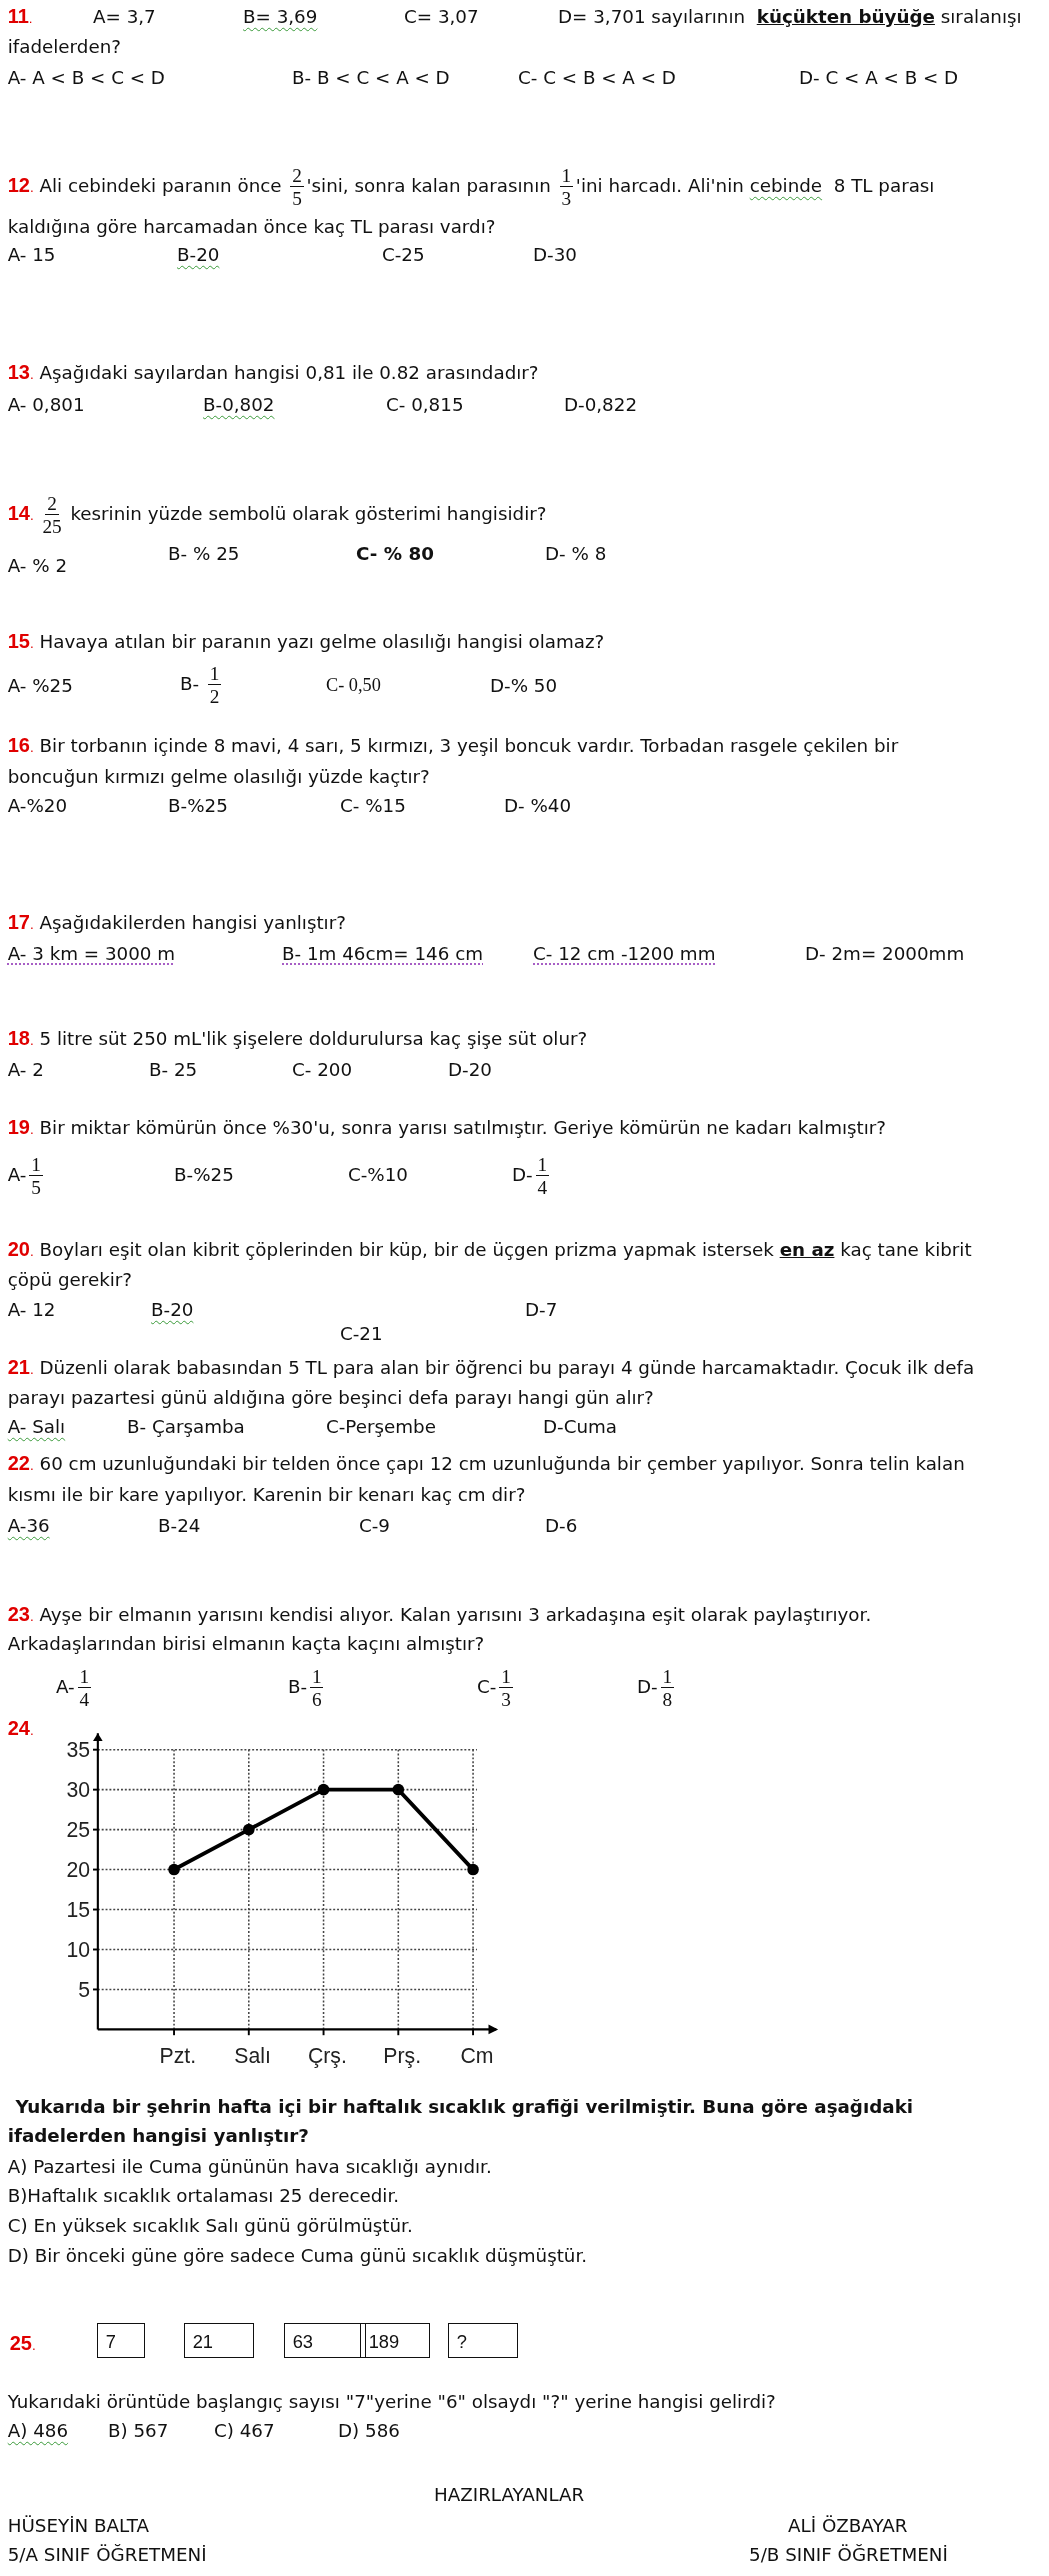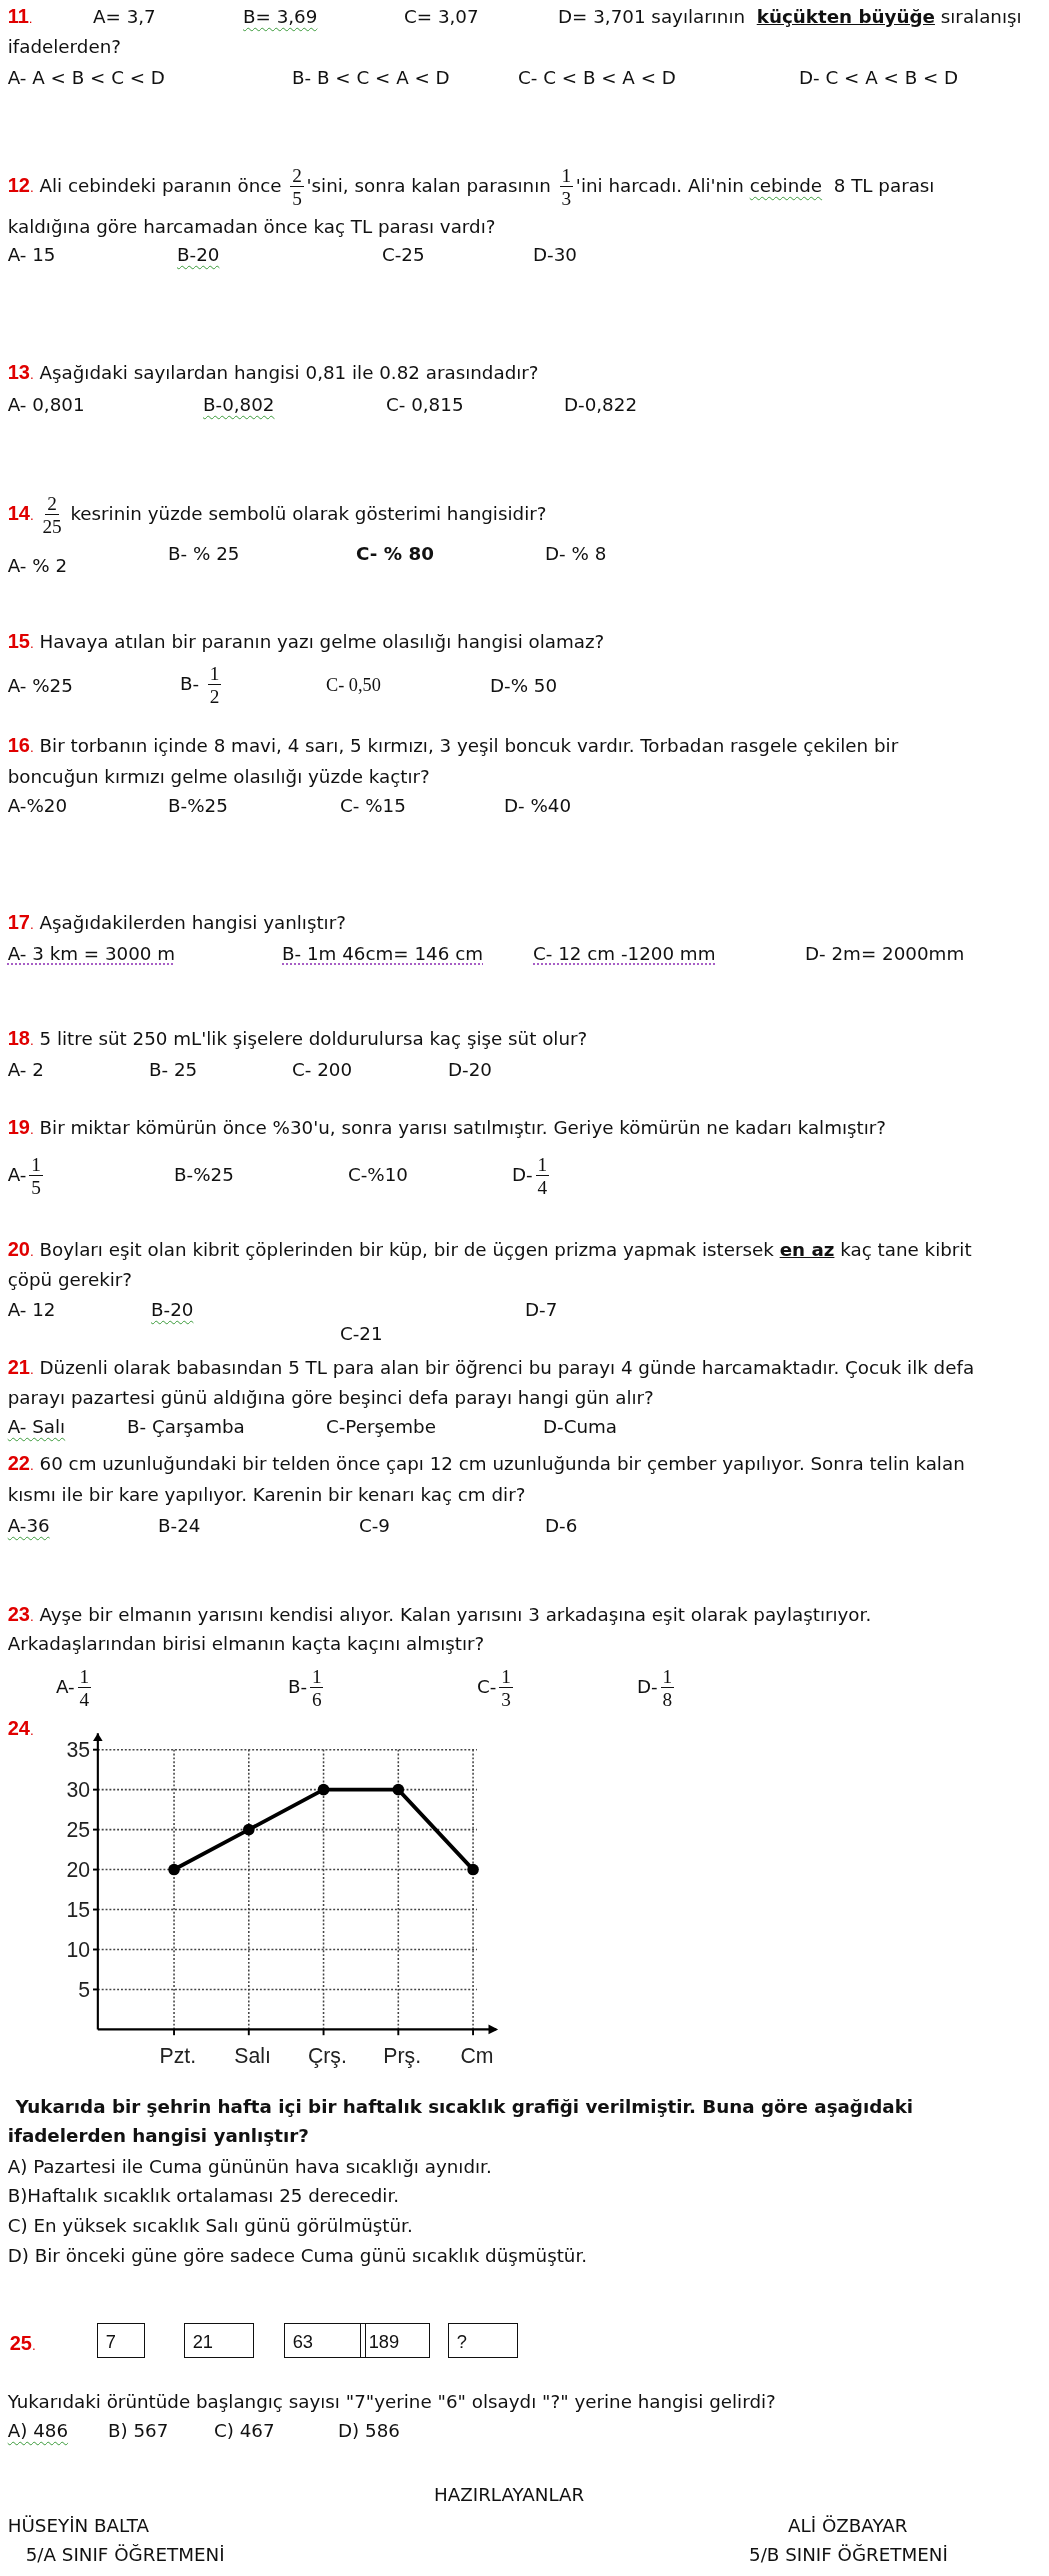--- a/index.html
+++ b/index.html
@@ -318,17 +318,17 @@
   <div class="t" style="left:7.7px;top:2390px;">Yukarıdaki örüntüde başlangıç sayısı "7"yerine "6" olsaydı "?" yerine hangisi gelirdi?</div>
   <div class="t wavy-g" style="left:7.7px;top:2419px;">A) 486</div>
   <div class="t" style="left:108px;top:2419px;">B) 567</div>
   <div class="t" style="left:214px;top:2419px;">C) 467</div>
   <div class="t" style="left:338px;top:2419px;">D) 586</div>
 </div>
 
 <div>
   <div class="t" style="left:434px;top:2483px;">HAZIRLAYANLAR</div>
   <div class="t" style="left:7.7px;top:2514px;">HÜSEYİN BALTA</div>
-  <div class="t" style="left:7.7px;top:2543px;margin-left:18px;">5/A SINIF ÖĞRETMENİ</div>
+  <div class="t" style="left:7.7px;top:2543px;">5/A SINIF ÖĞRETMENİ</div>
   <div class="t" style="left:788px;top:2514px;">ALİ ÖZBAYAR</div>
   <div class="t" style="left:749px;top:2543px;">5/B SINIF ÖĞRETMENİ</div>
 </div>
 
 
 </body></html>

